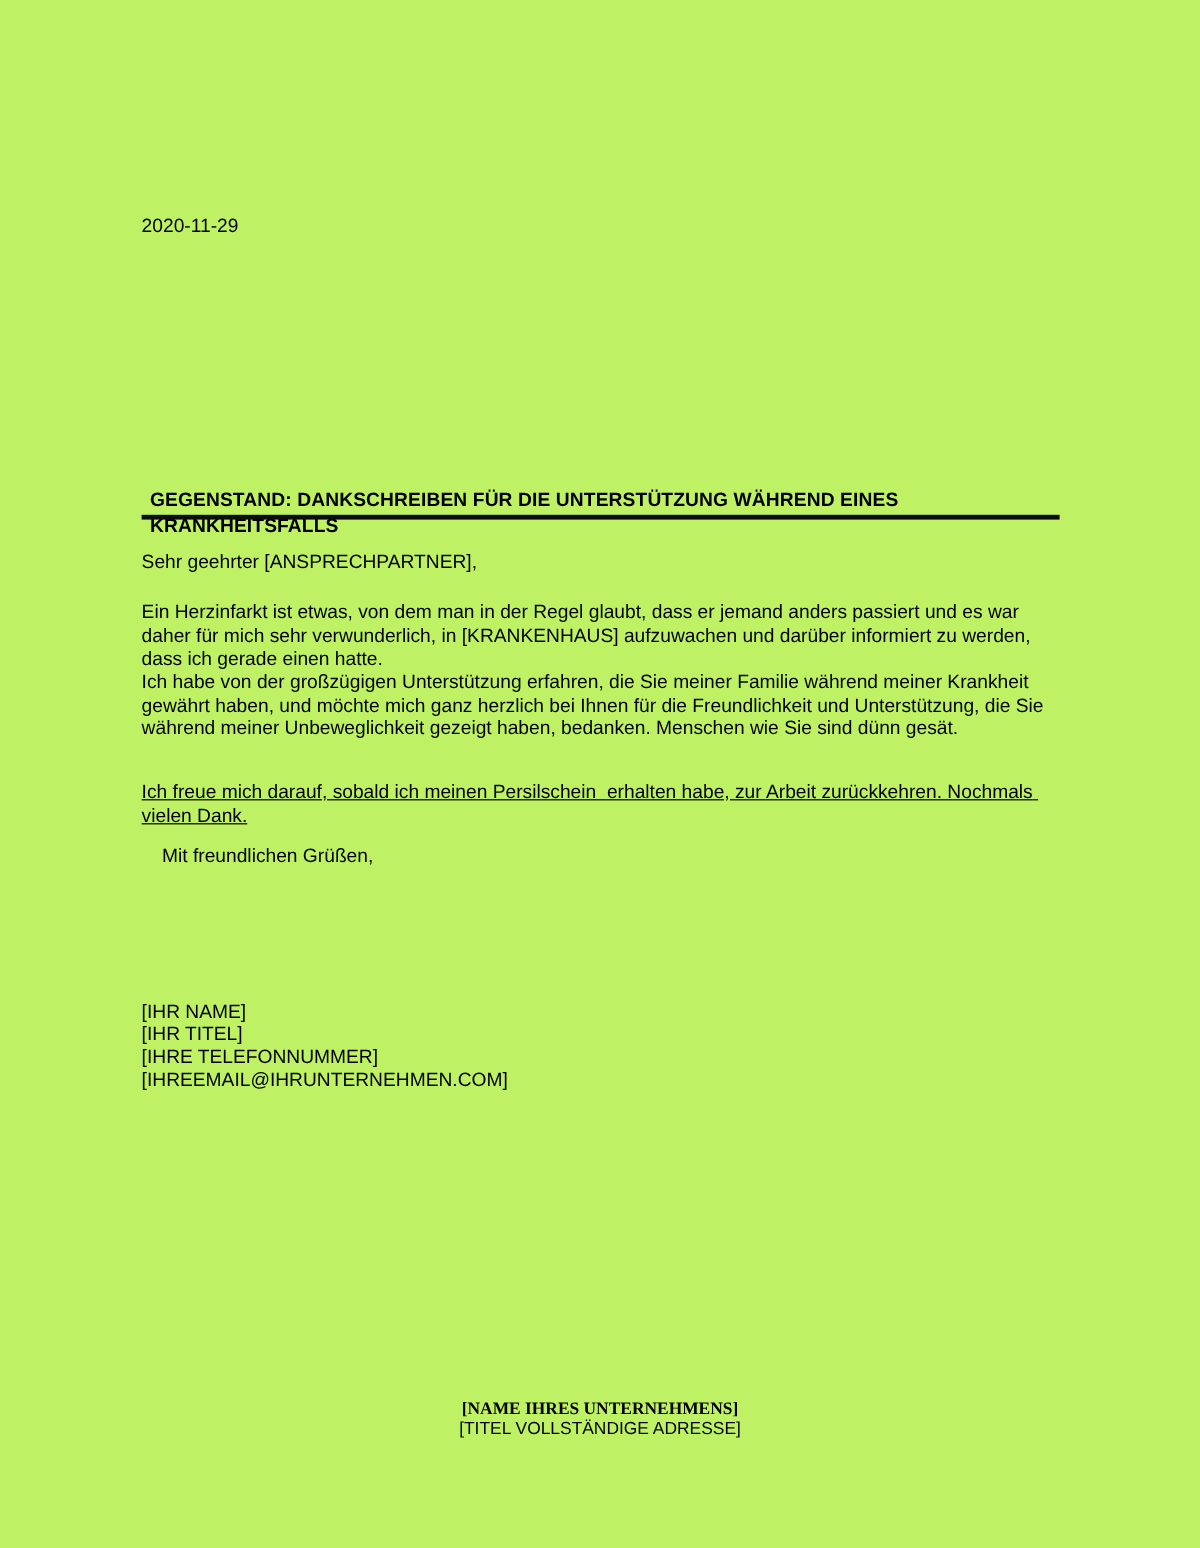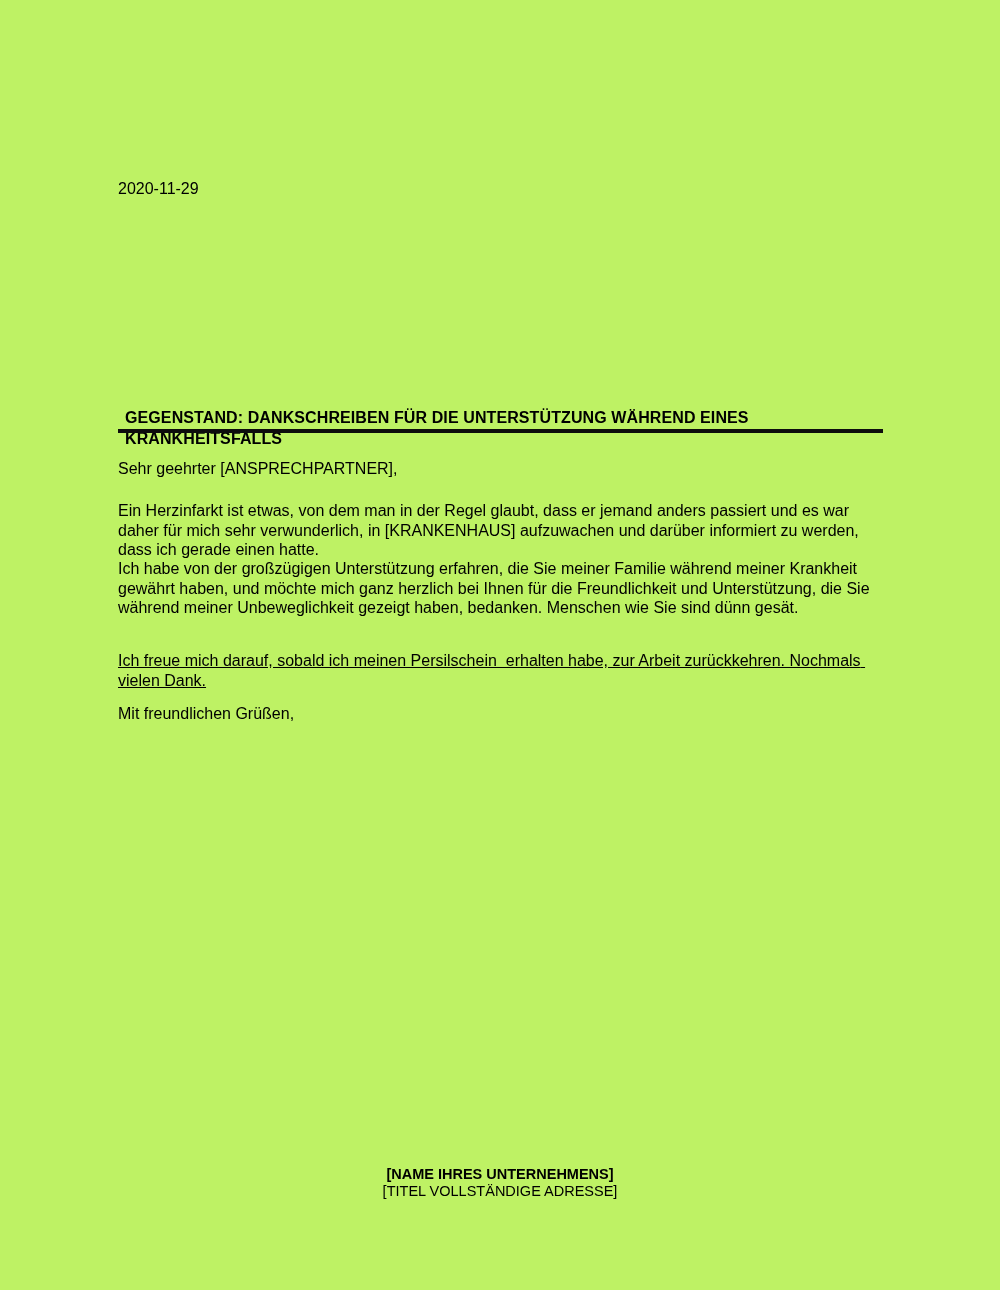--- a/index.html
+++ b/index.html
@@ -31,30 +31,30 @@
   }
   .subject-rule {
     top: 429px; left: 118px; width: 765px; height: 4px;
     background: #0d0d0d;
   }
   .salutation { top: 459px; left: 118px; width: 770px; }
   .para { left: 118px; width: 768px; white-space: pre-wrap; }
   .para-1 { top: 501px; }
   .para-2 { top: 559px; }
   .para-3 { top: 651px; text-decoration: underline; }
-  .closing { top: 704px; left: 118px; text-align: right; }
+  .closing { top: 704px; left: 135px; text-align: right; }
   .signature-block { top: 834px; left: 118px; }
   .signature-block div { height: 19px; line-height: 19px; }
   .footer-block {
     top: 1166px; left: 0; width: 1000px;
     text-align: center;
     font-size: 14.5px;
     line-height: 17px;
   }
-  .footer-company { font-weight: bold; }
+  .footer-company { font-weight: bold; font-family: Liberation Serif, serif; }
 </style>
 </head>
 <body>
 
 <div class="page">
 
   <div class="abs date-line">2020-11-29</div>
 
 
   <div class="abs subject-block">GEGENSTAND: DANKSCHREIBEN FÜR DIE UNTERSTÜTZUNG WÄHREND EINES KRANKHEITSFALLS</div>
@@ -64,19 +64,25 @@
   <div class="abs para para-1">Ein Herzinfarkt ist etwas, von dem man in der Regel glaubt, dass er jemand anders passiert und es war daher für mich sehr verwunderlich, in [KRANKENHAUS] aufzuwachen und darüber informiert zu werden, dass ich gerade einen hatte.</div>
 
   <div class="abs salutation">Sehr geehrter [ANSPRECHPARTNER],</div>
 
   <div class="abs para para-2">Ich habe von der großzügigen Unterstützung erfahren, die Sie meiner Familie während meiner Krankheit gewährt haben, und möchte mich ganz herzlich bei Ihnen für die Freundlichkeit und Unterstützung, die Sie während meiner Unbeweglichkeit gezeigt haben, bedanken. Menschen wie Sie sind dünn gesät.</div>
 
   <div class="abs para para-3">Ich freue mich darauf, sobald ich meinen Persilschein  erhalten habe, zur Arbeit zurückkehren. Nochmals vielen Dank.</div>
 
   <div class="abs closing">Mit freundlichen Grüßen,</div>
 
+  <div class="abs signature-block">
+    <div>[IHR NAME]</div>
+    <div>[IHR TITEL]</div>
+    <div>[IHRE TELEFONNUMMER]</div>
+    <div>[IHREEMAIL@IHRUNTERNEHMEN.COM]</div>
+  </div>
 
   <div class="abs footer-block">
     <div class="footer-company">[NAME IHRES UNTERNEHMENS]</div>
     <div>[TITEL VOLLSTÄNDIGE ADRESSE]</div>
   </div>
 
 </div>
 
 </body></html>

